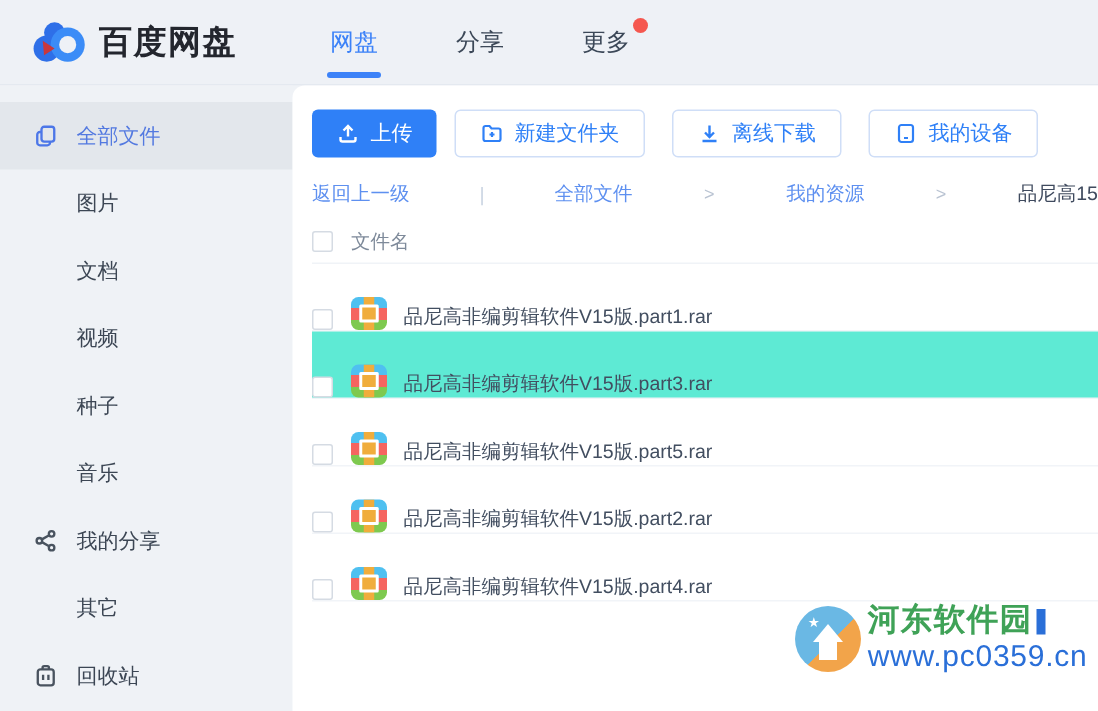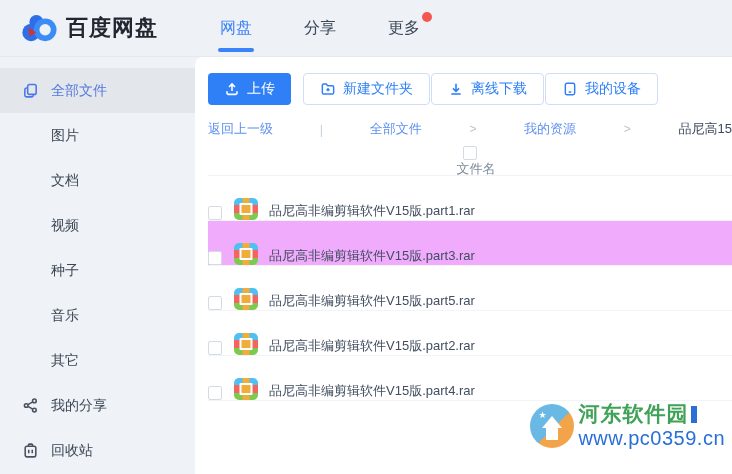--- a/index.html
+++ b/index.html
@@ -29,35 +29,35 @@
   .side-item.active { background:#e3e7ec; color:#5379e0; }
   .side-item.active .s-icon { color:#4d77e8; }
 
   
   .main { flex:1; background:#ffffff; border-top-left-radius:8px; position:relative; padding:16px 0 0 13px; min-width:0; }
 
   .toolbar { display:flex; align-items:flex-start; height:32px; margin-bottom:16px; }
   .btn { height:32px; display:flex; align-items:center; border-radius:4px; font-size:14px; padding:0 16px; cursor:pointer; white-space:nowrap; }
   .btn .b-icon { width:16px; height:16px; margin-right:7px; }
   .btn-primary { background:#2f80f7; color:#fff; margin-right:12px; }
-  .btn-outline { background:#fff; border:1px solid #cfdef7; color:#2f80f7; margin-right:1px; }
+  .btn-outline { background:#fff; border:1px solid #cfdef7; color:#2f80f7; margin-right:18px; }
 
   .breadcrumb { display:flex; align-items:center; font-size:13px; height:16px; margin-bottom:9px;justify-content:space-between; }
   .crumb-link { color:#5e90f0; cursor:pointer; }
   .crumb-pipe { color:#c9d4e2; margin:0 7px; }
   .crumb-gt { color:#b9c3d2; margin:0 8px; font-size:12px; }
   .crumb-current { color:#3f4a5e; }
 
-  .list-header { height:30px; display:flex; align-items:center; border-bottom:1px solid #f0f3f7;flex-direction:column; }
+  .list-header { height:30px; display:flex; align-items:center; border-bottom:1px solid #f0f3f7; }
   .col-label { font-size:13px; color:#7e8a9a; margin-left:12px; }
 
   .checkbox { width:14px; height:14px; border:1px solid #d5dbe3; border-radius:2px; background:#fff; flex:0 0 14px; cursor:pointer; }
 
   .file-row { height:45px; display:flex; align-items:flex-end; border-bottom:1px solid #f1f4f8; cursor:pointer; }
-  .file-row.highlight { background:#f0abfc; }
+  .file-row.highlight { background:#5eead4; }
   .rar-icon { width:24px; height:22px; border-radius:5px; margin-left:12px; position:relative; flex:0 0 24px;
       background:linear-gradient(180deg,#4fc0f0 0 32%,#f56560 32% 69%,#7ec94f 69% 100%); overflow:hidden; }
   .rar-icon::before { content:""; position:absolute; left:50%; top:0; bottom:0; width:7px; transform:translateX(-50%); background:#f0ad3c; }
   .rar-icon::after { content:""; position:absolute; left:50%; top:50%; transform:translate(-50%,-50%); width:9px; height:8px; border:2px solid #fff; background:#f0ad3c; border-radius:1px; }
   .file-name { font-size:13px; color:#424e60; margin-left:11px; }
 
   
   .watermark { position:absolute; right:7px; bottom:24px; display:flex; align-items:center; }
   .wm-logo { width:44px; height:48px; position:relative; margin-right:4px; }
   .wm-circle { width:44px; height:44px; border-radius:50%; background:linear-gradient(135deg,#6ab8e4 54%,#f2a44a 54%); position:absolute; top:2px; }
@@ -120,32 +120,32 @@
         </div>
       <div class="side-item sub">
           <span>视频</span>
         </div>
       <div class="side-item sub">
           <span>种子</span>
         </div>
       <div class="side-item sub">
           <span>音乐</span>
         </div>
-      <div class="side-item sub">
-          <span>其它</span>
-        </div>
       <div class="side-item">
         <svg class="s-icon" viewBox="0 0 24 24" fill="none" stroke="currentColor" stroke-width="2.2">
           <circle cx="6" cy="12" r="2.6"></circle>
             <circle cx="17.5" cy="5.5" r="2.6"></circle>
             <circle cx="17.5" cy="18.5" r="2.6"></circle>
           <path d="M8.4 10.7l6.8-3.9M8.4 13.3l6.8 3.9"></path>
         </svg>
         <span>我的分享</span>
       </div>
+      <div class="side-item sub">
+          <span>其它</span>
+        </div>
       <div class="side-item">
         <svg class="s-icon" viewBox="0 0 24 24" fill="none" stroke="currentColor" stroke-width="2.2">
           <path d="M9 6V4.5A1.5 1.5 0 0 1 10.5 3h3A1.5 1.5 0 0 1 15 4.5V6"></path>
           <rect x="4.5" y="6" width="15" height="15" rx="2.5"></rect>
           <path d="M9.5 11v5M14.5 11v5"></path>
         </svg>
         <span>回收站</span>
       </div>
     </div>
 

